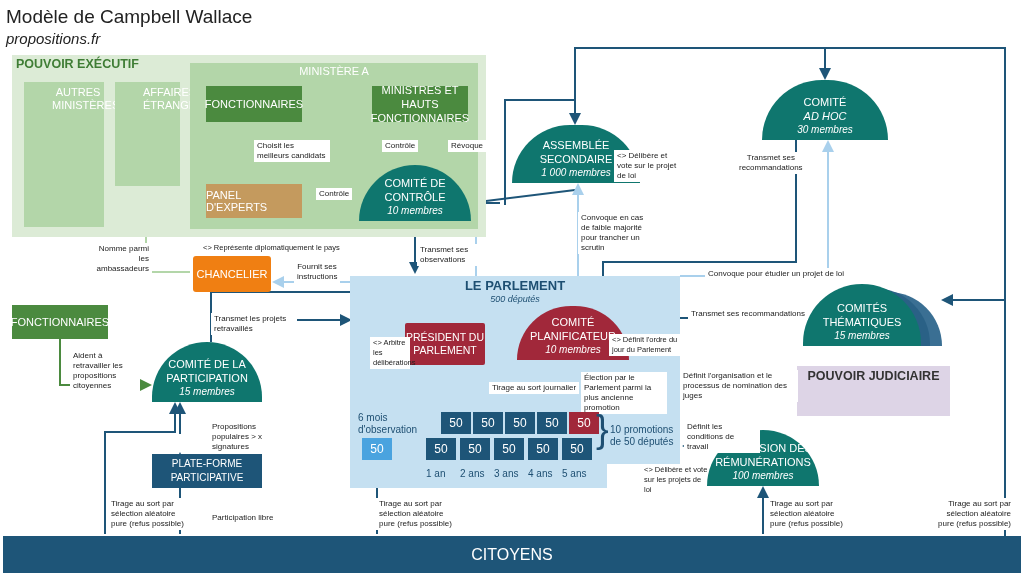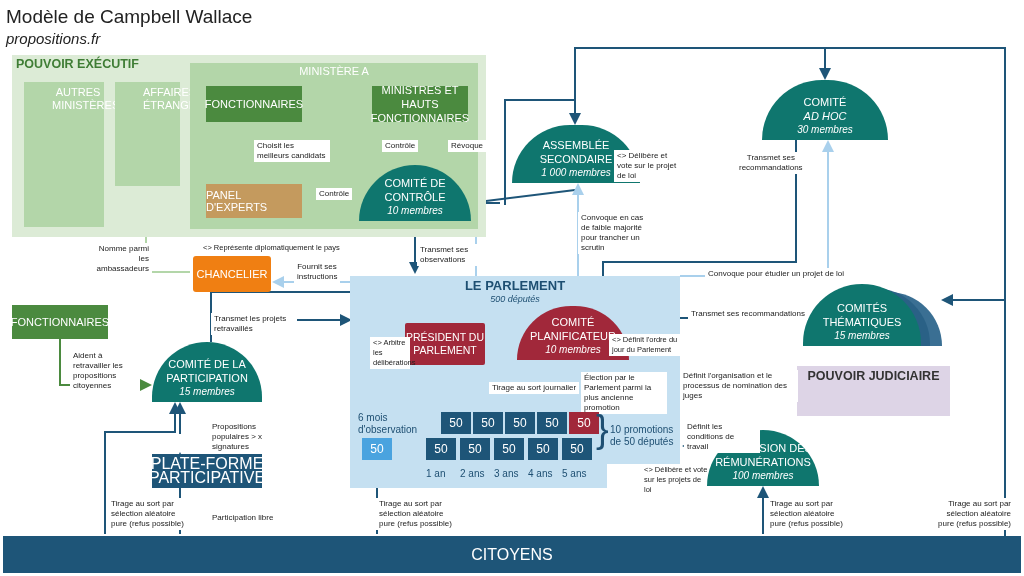--- a/index.html
+++ b/index.html
@@ -18,21 +18,21 @@
   .dome{background:#0f766e;color:#fff;text-align:center;font-size:11px;line-height:14px;border-radius:999px 999px 0 0;display:flex;flex-direction:column;justify-content:flex-end;align-items:center;padding-bottom:3px;box-sizing:border-box;}
   .dome i{font-size:10px;}
   .red-dome{background:#a1283a;}
   .parl{left:350px;top:276px;width:330px;height:212px;background:#c5e0f1;}
   .parl-title{left:350px;top:278px;width:330px;text-align:center;font-size:13px;font-weight:bold;color:#1e4f72;}
   .parl-sub{left:350px;top:294px;width:330px;text-align:center;font-size:9px;font-style:italic;color:#1e4f72;}
   .sq{width:30px;height:22px;background:#1e5578;color:#fff;font-size:12px;display:flex;align-items:center;justify-content:center;}
   .judic{left:797px;top:366px;width:153px;height:50px;background:#ddd4e6;}
   .judic-title{left:797px;top:369px;width:153px;text-align:center;font-size:12.5px;font-weight:bold;color:#333;}
   .citoyens{left:3px;top:536px;width:1018px;height:37px;background:#1e5578;color:#fff;font-size:16px;display:flex;align-items:center;justify-content:center;}
-  .rect-blue{background:#1e5578;color:#fff;font-size:16px;text-align:center;line-height:14px;display:flex;align-items:center;justify-content:center;}
+  .rect-blue{background:#1e5578;color:#fff;font-size:10px;text-align:center;line-height:14px;display:flex;align-items:center;justify-content:center;}
   svg.lines{position:absolute;left:0;top:0;}
 </style>
 </head>
 <body>
 
 <svg class="lines" width="1024" height="576">
   <defs>
     <marker id="ad" markerWidth="6" markerHeight="6" refX="5" refY="3" orient="auto">
         <path d="M0,0 L6,3 L0,6z" fill="#1e5578"></path>
       </marker>

